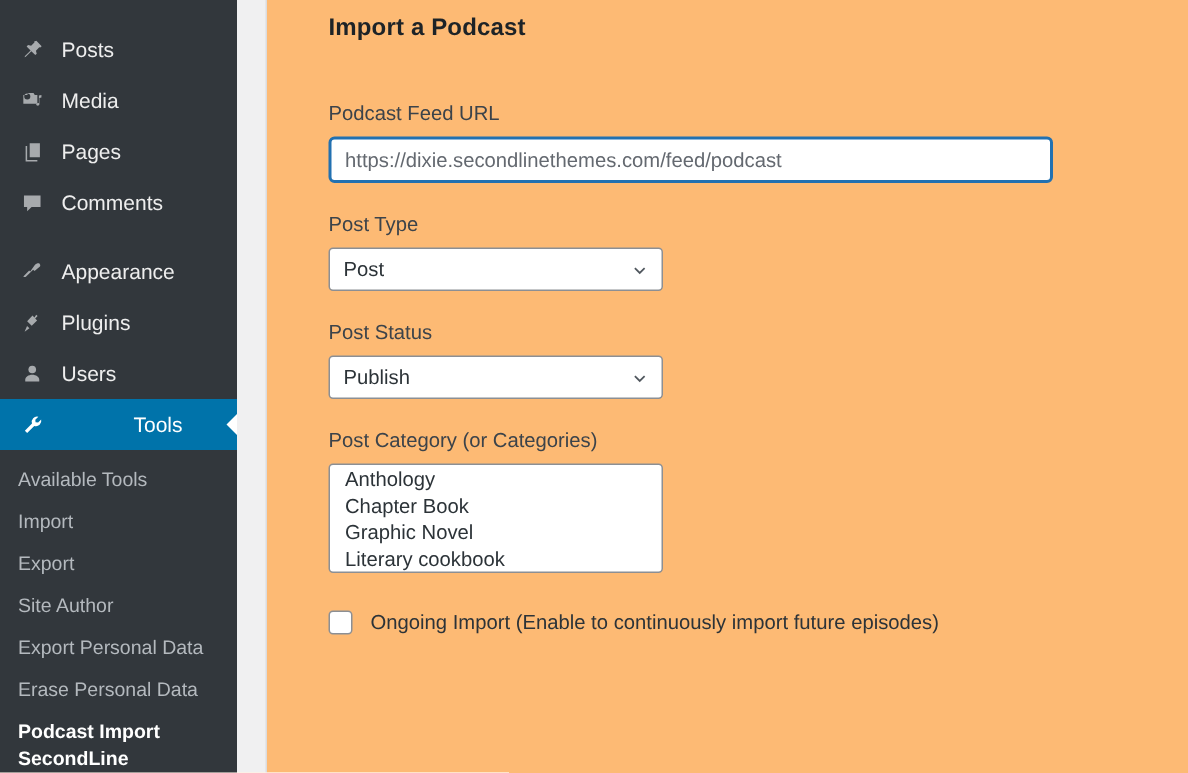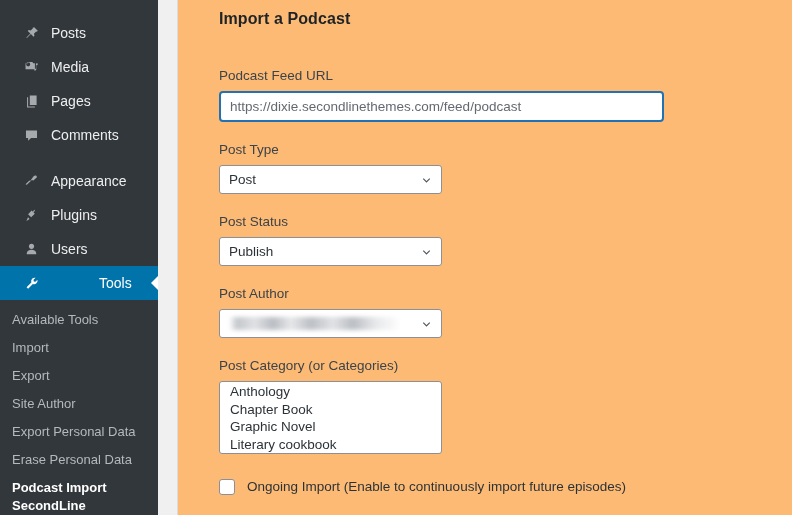--- a/index.html
+++ b/index.html
@@ -26,21 +26,21 @@
     height: 515px;
     overflow: hidden;
     position: relative;
   }
   .menu-top-pad { height: 16px; }
 
   .menu-item {
     display: flex;
     align-items: center;
     height: 34px;
-    padding-left: 20px;
+    padding-left: 10px;
     color: #eeeeee;
     font-size: 14px;
     position: relative;
     cursor: pointer;
   }
   .menu-item .mi-icon {
     width: 22px;
     flex: 0 0 22px;
     display: flex;
     align-items: center;
@@ -111,21 +111,21 @@
   }
   .field-label {
     font-size: 13.5px;
     color: #3c434a;
     margin-bottom: 7px;
     line-height: 16px;
   }
   .field-block { margin-bottom: 20px; }
 
   .url-input {
-    width: 445px;
+    width: 483px;
     height: 31px;
     border: 2px solid #2271b1;
     border-radius: 4px;
     padding: 0 9px;
     font-size: 13.5px;
     font-family: "Liberation Sans", sans-serif;
     color: #1d2327;
     background: #ffffff;
     outline: none;
     display: block;
@@ -344,33 +344,20 @@
           <span>Publish</span>
         </div>
         <span class="select-arrow">
           <svg width="13" height="13" viewBox="0 0 20 20" fill="none" stroke="currentColor" stroke-width="1.8">
               <path d="M5 8l5 5 5-5"></path>
             </svg>
         </span>
       </div>
     </div>
 
-    <div class="field-block">
-      <div class="field-label">Post Author</div>
-      <div class="select-wrap">
-        <div class="select-box">
-          <span class="redacted"></span>
-        </div>
-        <span class="select-arrow">
-          <svg width="13" height="13" viewBox="0 0 20 20" fill="none" stroke="currentColor" stroke-width="1.8">
-              <path d="M5 8l5 5 5-5"></path>
-            </svg>
-        </span>
-      </div>
-    </div>
 
     <div class="field-block">
       <div class="field-label">Post Category (or Categories)</div>
       <div class="listbox">
         <div class="listbox-option">Anthology</div>
         <div class="listbox-option">Chapter Book</div>
         <div class="listbox-option">Graphic Novel</div>
         <div class="listbox-option">Literary cookbook</div>
       </div>
     </div>

